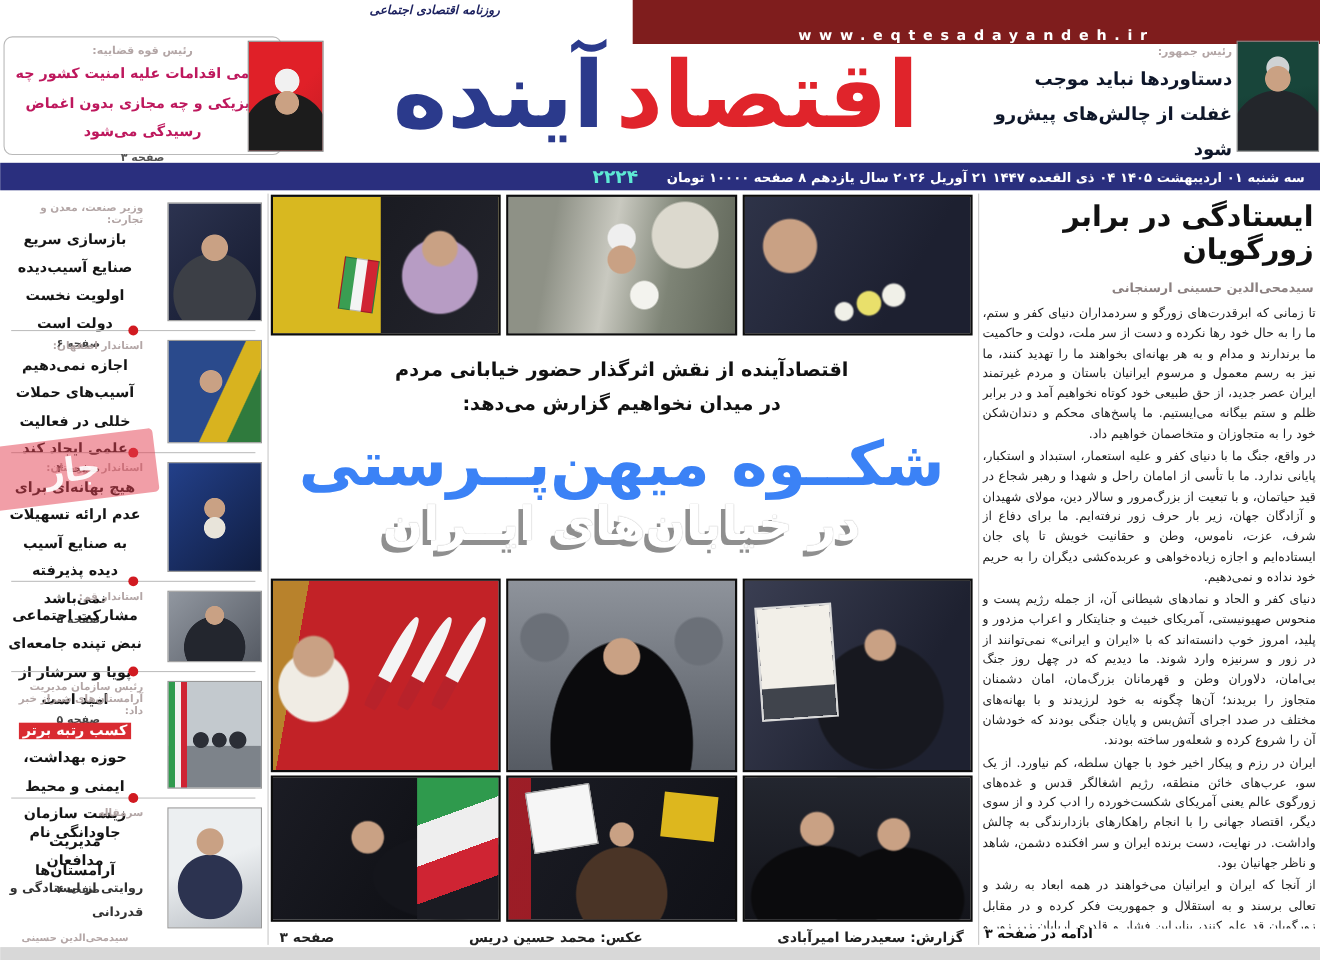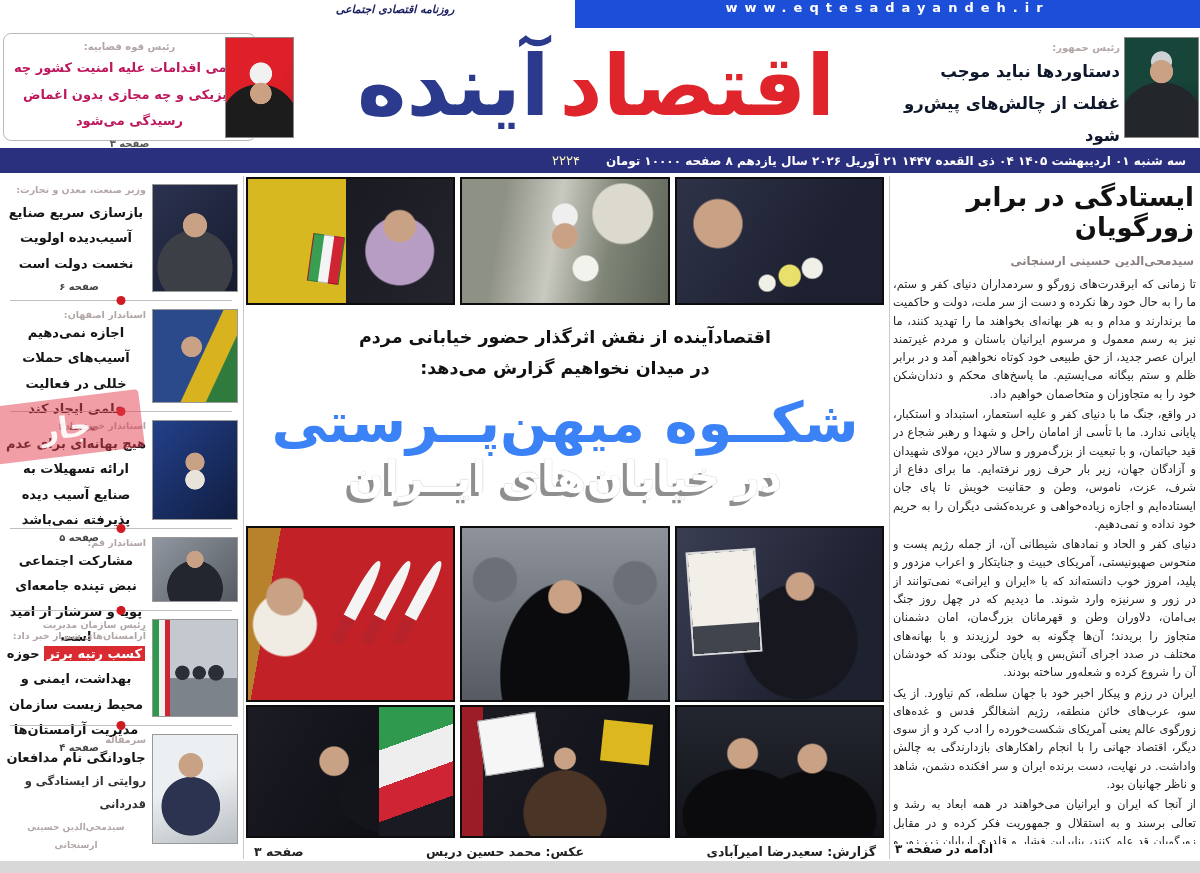--- a/index.html
+++ b/index.html
@@ -1,21 +1,21 @@
 <!DOCTYPE html>
 <html lang="fa" dir="rtl"><head>
 <meta charset="utf-8">
 <style>
   html,body{margin:0;padding:0;background:#9a9a9a;}
   #page{position:relative;width:1200px;height:873px;margin:0 auto;background:#fff;
         font-family:"DejaVu Sans",sans-serif;direction:rtl;overflow:hidden;color:#1a1a1a;}
 
   
-  .urlbar{position:absolute;top:0;left:575px;right:0;height:28px;background:#1d4ed8;
-          display:flex;align-items:flex-start;justify-content:center;}
+  .urlbar{position:absolute;top:0;left:575px;right:0;height:40px;background:#7f1d1d;
+          display:flex;align-items:flex-end;justify-content:center;}
   .urlbar span{direction:ltr;color:#fff;font-weight:bold;font-size:13px;letter-spacing:7px;}
   .tagline{position:absolute;top:3px;left:325px;width:140px;text-align:center;
            font-family:"DejaVu Serif",serif;font-style:italic;font-weight:bold;
            font-size:11px;color:#1d2260;}
 
   
   .masthead{position:absolute;top:26px;left:292px;width:608px;height:120px;
             display:flex;align-items:center;justify-content:center;gap:10px;}
   .masthead span{font-size:84px;font-weight:900;line-height:1;letter-spacing:-2px;}
   .mh-red{color:#e0242b;}
@@ -41,30 +41,30 @@
   .hdr-photo-right{top:37px;left:1124px;width:73px;height:99px;border:1px solid #888;
       background:radial-gradient(circle at 50% 34%,#caa183 15%,transparent 16%),
                  radial-gradient(circle at 50% 24%,#cfd2d4 12%,transparent 13%),
                  radial-gradient(circle at 50% 88%,#23262b 45%,transparent 46%),
                  linear-gradient(170deg,#18453a 45%,#0c2a23);}
 
   
   .datebar{position:absolute;top:148px;left:0;right:0;height:25px;background:#2a2f7e;
            display:flex;align-items:center;gap:26px;padding:0 14px;box-sizing:border-box;}
   .datebar .date{color:#fff;font-size:12px;font-weight:bold;}
-  .datebar .issue{color:#fef9c3;font-size:13px;font-weight:400;letter-spacing:2px;}
+  .datebar .issue{color:#5eead4;font-size:17px;font-weight:700;letter-spacing:2px;}
 
   .vline{position:absolute;top:176px;bottom:14px;width:1px;background:#c9c9c9;}
   .v1{left:243px;} .v2{left:889px;}
   .bottomstrip{position:absolute;left:0;right:0;bottom:0;height:12px;background:#d8d8d8;}
 
   
   .sidebar{position:absolute;top:177px;left:0;width:242px;height:684px;
            display:flex;flex-direction:column;box-sizing:border-box;padding:0 2px;}
-  .sb-item{display:flex;gap:4px;padding:5px 2px;box-sizing:border-box;}
+  .sb-item{display:flex;gap:20px;padding:5px 2px;box-sizing:border-box;}
   .sb-photo{flex:none;width:84px;border:1px solid #999;align-self:stretch;margin:2px 0;}
   .sb-text{flex:1;display:flex;flex-direction:column;}
   .sb-kicker{font-size:9.5px;color:#b3a6a6;font-weight:bold;text-align:right;margin:2px 2px 0 0;}
   .sb-head{font-size:13px;font-weight:900;line-height:1.95;text-align:center;color:#151515;
            flex:1;display:flex;flex-direction:column;justify-content:center;padding:0 2px;}
   .sb-sub{font-size:11.5px;font-weight:900;text-align:right;color:#333;}
   .sb-author{font-size:9px;color:#b3a6a6;font-weight:bold;text-align:center;margin-top:4px;}
   .sb-page{font-size:10px;font-weight:bold;color:#444;text-align:center;padding:0 0 2px 6px;}
   .hl-red{background:#d92b31;color:#fff;padding:0 3px;}
   .sep{position:relative;height:1px;background:#bfbfbf;margin:1px 8px;flex:none;}

